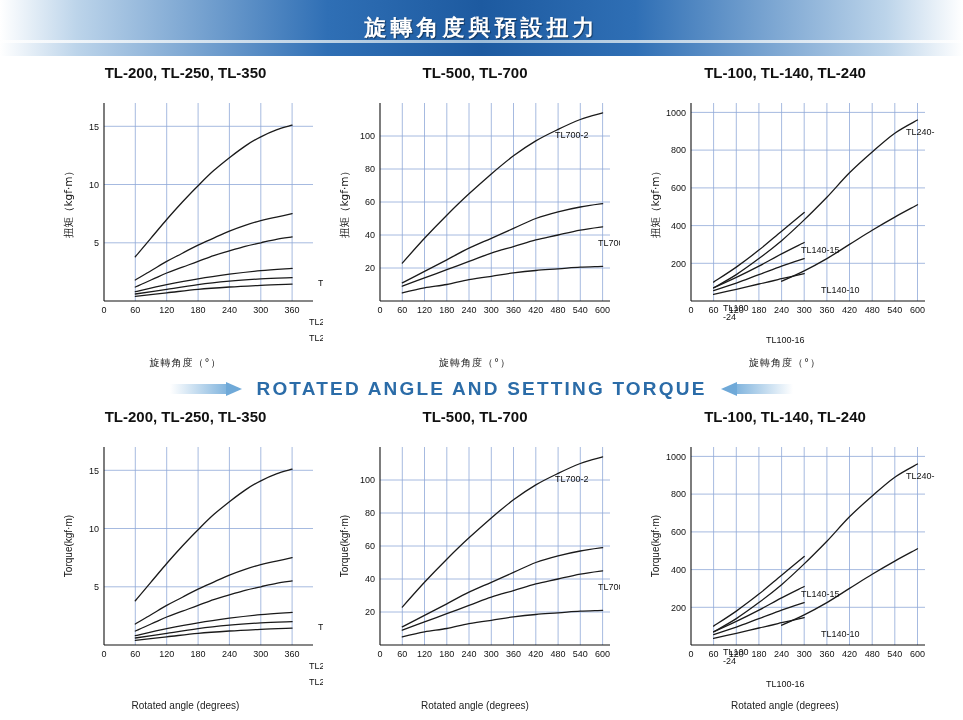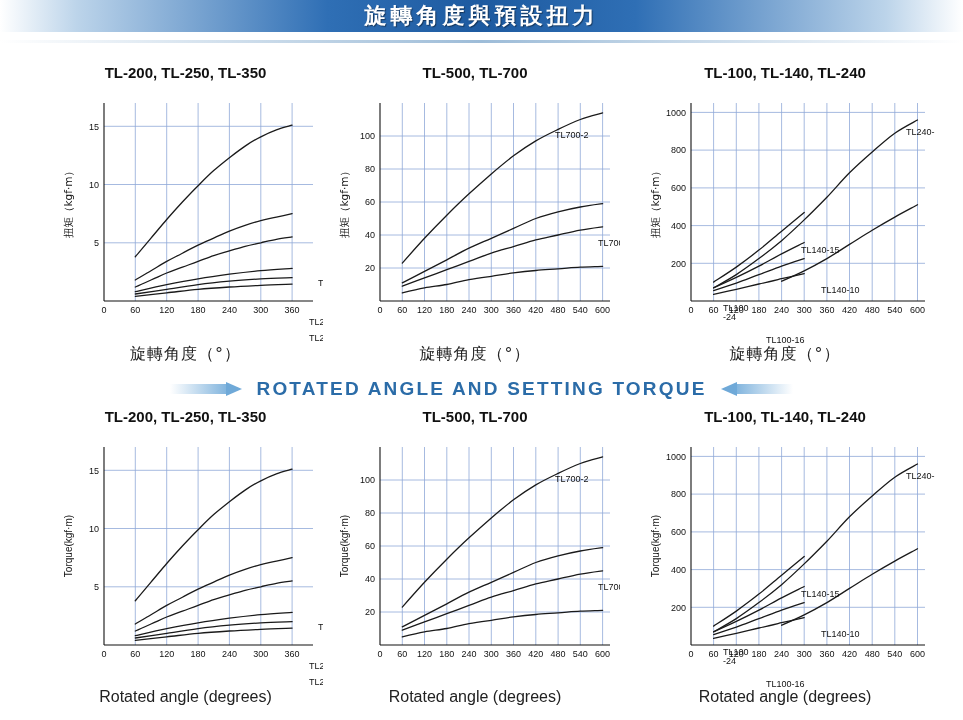--- a/index.html
+++ b/index.html
@@ -6,21 +6,21 @@
   body{
     width:963px;height:720px;
     background:#ffffff;
     font-family:"Liberation Sans", sans-serif;
     color:#1a1a1a;
     position:relative;
     overflow:hidden;
   }
   
   .banner{
-    position:absolute;left:0;top:0;width:963px;height:32px;
+    position:absolute;left:0;top:0;width:963px;height:56px;
     background:linear-gradient(to right,#ffffff 0%,#bcd4ea 8%,#2f6fb5 34%,#1d5aa0 50%,#2f6fb5 66%,#bcd4ea 92%,#ffffff 100%);
     display:flex;align-items:center;justify-content:center;
   }
   .banner-title{
     font-family:"DejaVu Sans","Liberation Sans",sans-serif;
     font-size:22px;font-weight:bold;color:#ffffff;letter-spacing:4px;
     text-shadow:1px 1px 1px rgba(0,0,0,.45);
   }
   .banner-edge{
     position:absolute;left:0;top:40px;width:963px;height:3px;
@@ -54,21 +54,21 @@
     content:"";position:absolute;right:56px;top:0;width:0;height:0;
     border-top:7px solid transparent;border-bottom:7px solid transparent;border-right:16px solid #6fa9d8;
   }
   
   .chart-block{position:absolute;}
   .chart-title{
     text-align:center;font-size:15px;font-weight:bold;color:#111;
     font-family:"Liberation Sans",sans-serif;margin-bottom:2px;
   }
   .chart-xlabel{
-    text-align:center;font-size:16px;color:#222;margin-top:1px;
+    text-align:center;font-size:10px;color:#222;margin-top:13px;
     font-family:"Liberation Sans",sans-serif;
   }
   .chart-xlabel.cjk{font-family:"DejaVu Sans","Liberation Sans",sans-serif;letter-spacing:1px;}
   svg{display:block;}
   .lbl{font-size:9px;fill:#111;font-family:"Liberation Sans",sans-serif;}
   .tick{font-size:9px;fill:#111;font-family:"Liberation Sans",sans-serif;}
   .axlbl{font-size:10px;fill:#111;font-family:"Liberation Sans",sans-serif;}
   .axlbl-cjk{font-size:10.5px;fill:#111;font-family:"DejaVu Sans","Liberation Sans",sans-serif;}
 </style>
 </head>

